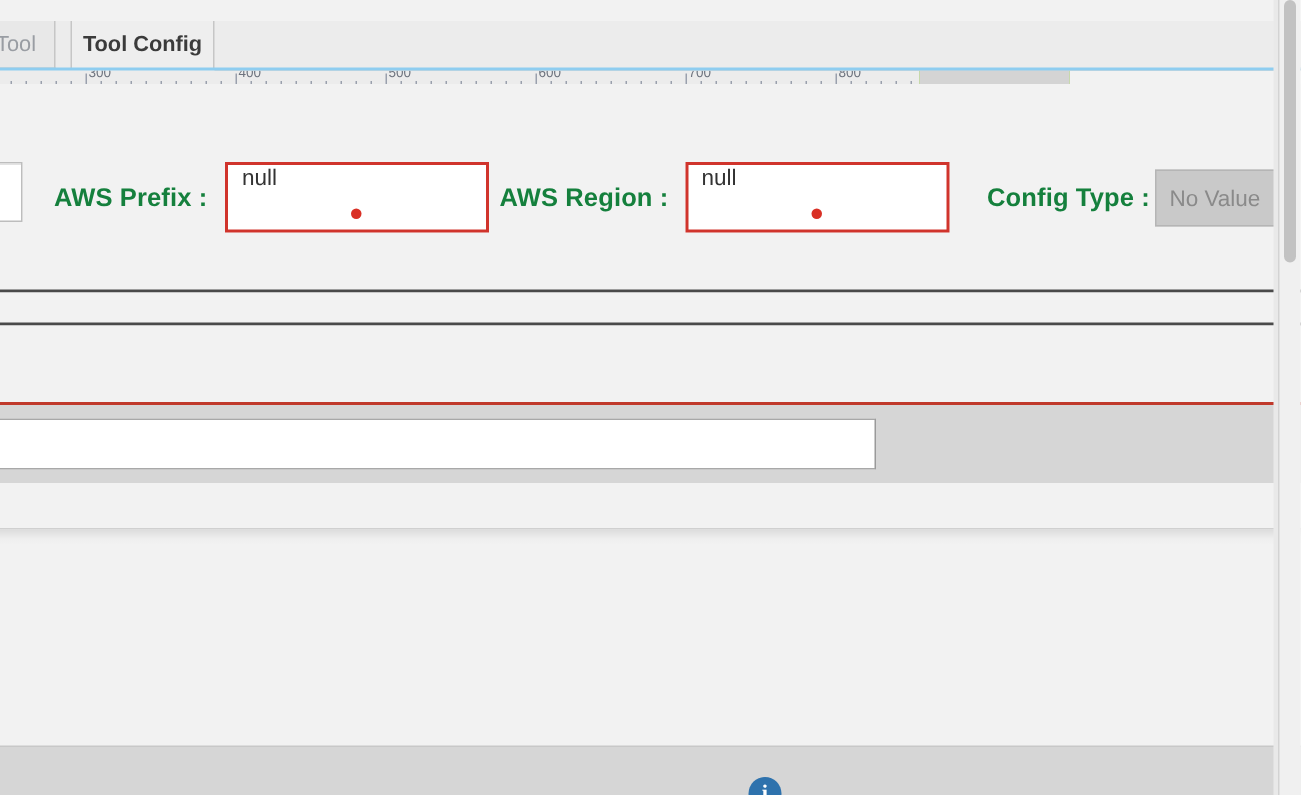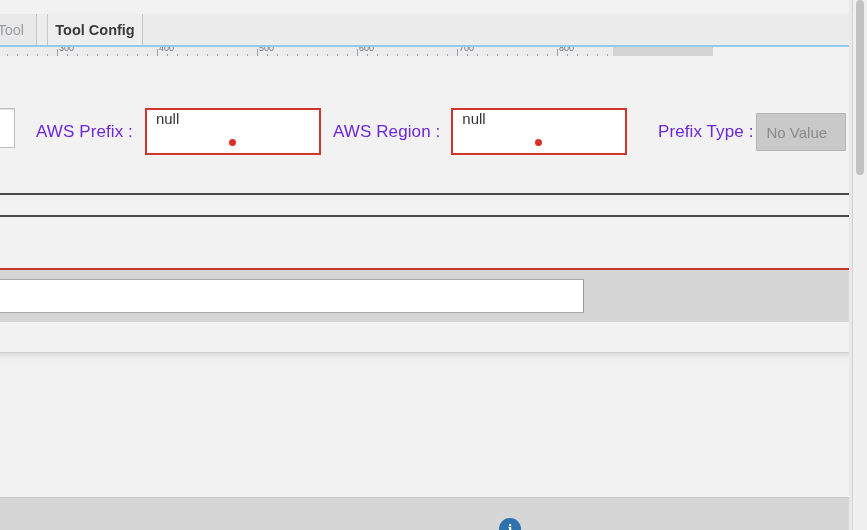--- a/index.html
+++ b/index.html
@@ -148,22 +148,22 @@
     height: 137px;
     background: #f2f2f2;
   }
   .field {
     position: absolute;
     display: flex;
     align-items: center;
   }
   .field-label {
     font-size: 17px;
-    font-weight: normal;
-    color: #6d28d9;
+    font-weight: bold;
+    color: #15803d;
     white-space: nowrap;
     letter-spacing: 0.1px;
   }
   .txtbox {
     position: relative;
     box-sizing: border-box;
     background: #ffffff;
     display: flex;
     align-items: flex-start;
   }
@@ -404,21 +404,21 @@
 
     <div class="field" style="left:333px; top:52px;">
       <span class="field-label">AWS Region :</span>
       <div class="txtbox error" style="width:176px;height:47px;margin-left:11px;">
         <span class="val">null</span>
         <span class="err-dot" style="left:82px; top:29px;"></span>
       </div>
     </div>
 
     <div class="field" style="left:658px; top:57px;">
-      <span class="field-label">Prefix Type :</span>
+      <span class="field-label">Config Type :</span>
       <div class="disabled-box" style="width:90px;height:38px;margin-left:3px;">
         <span class="val">No Value</span>
       </div>
     </div>
   </div>
 
   <div class="divider-dark" style="top:193px;"></div>
   <div class="band" style="top:195px;height:20px;"></div>
   <div class="divider-dark" style="top:215px;"></div>
   <div class="band" style="top:217px;height:51px;"></div>

